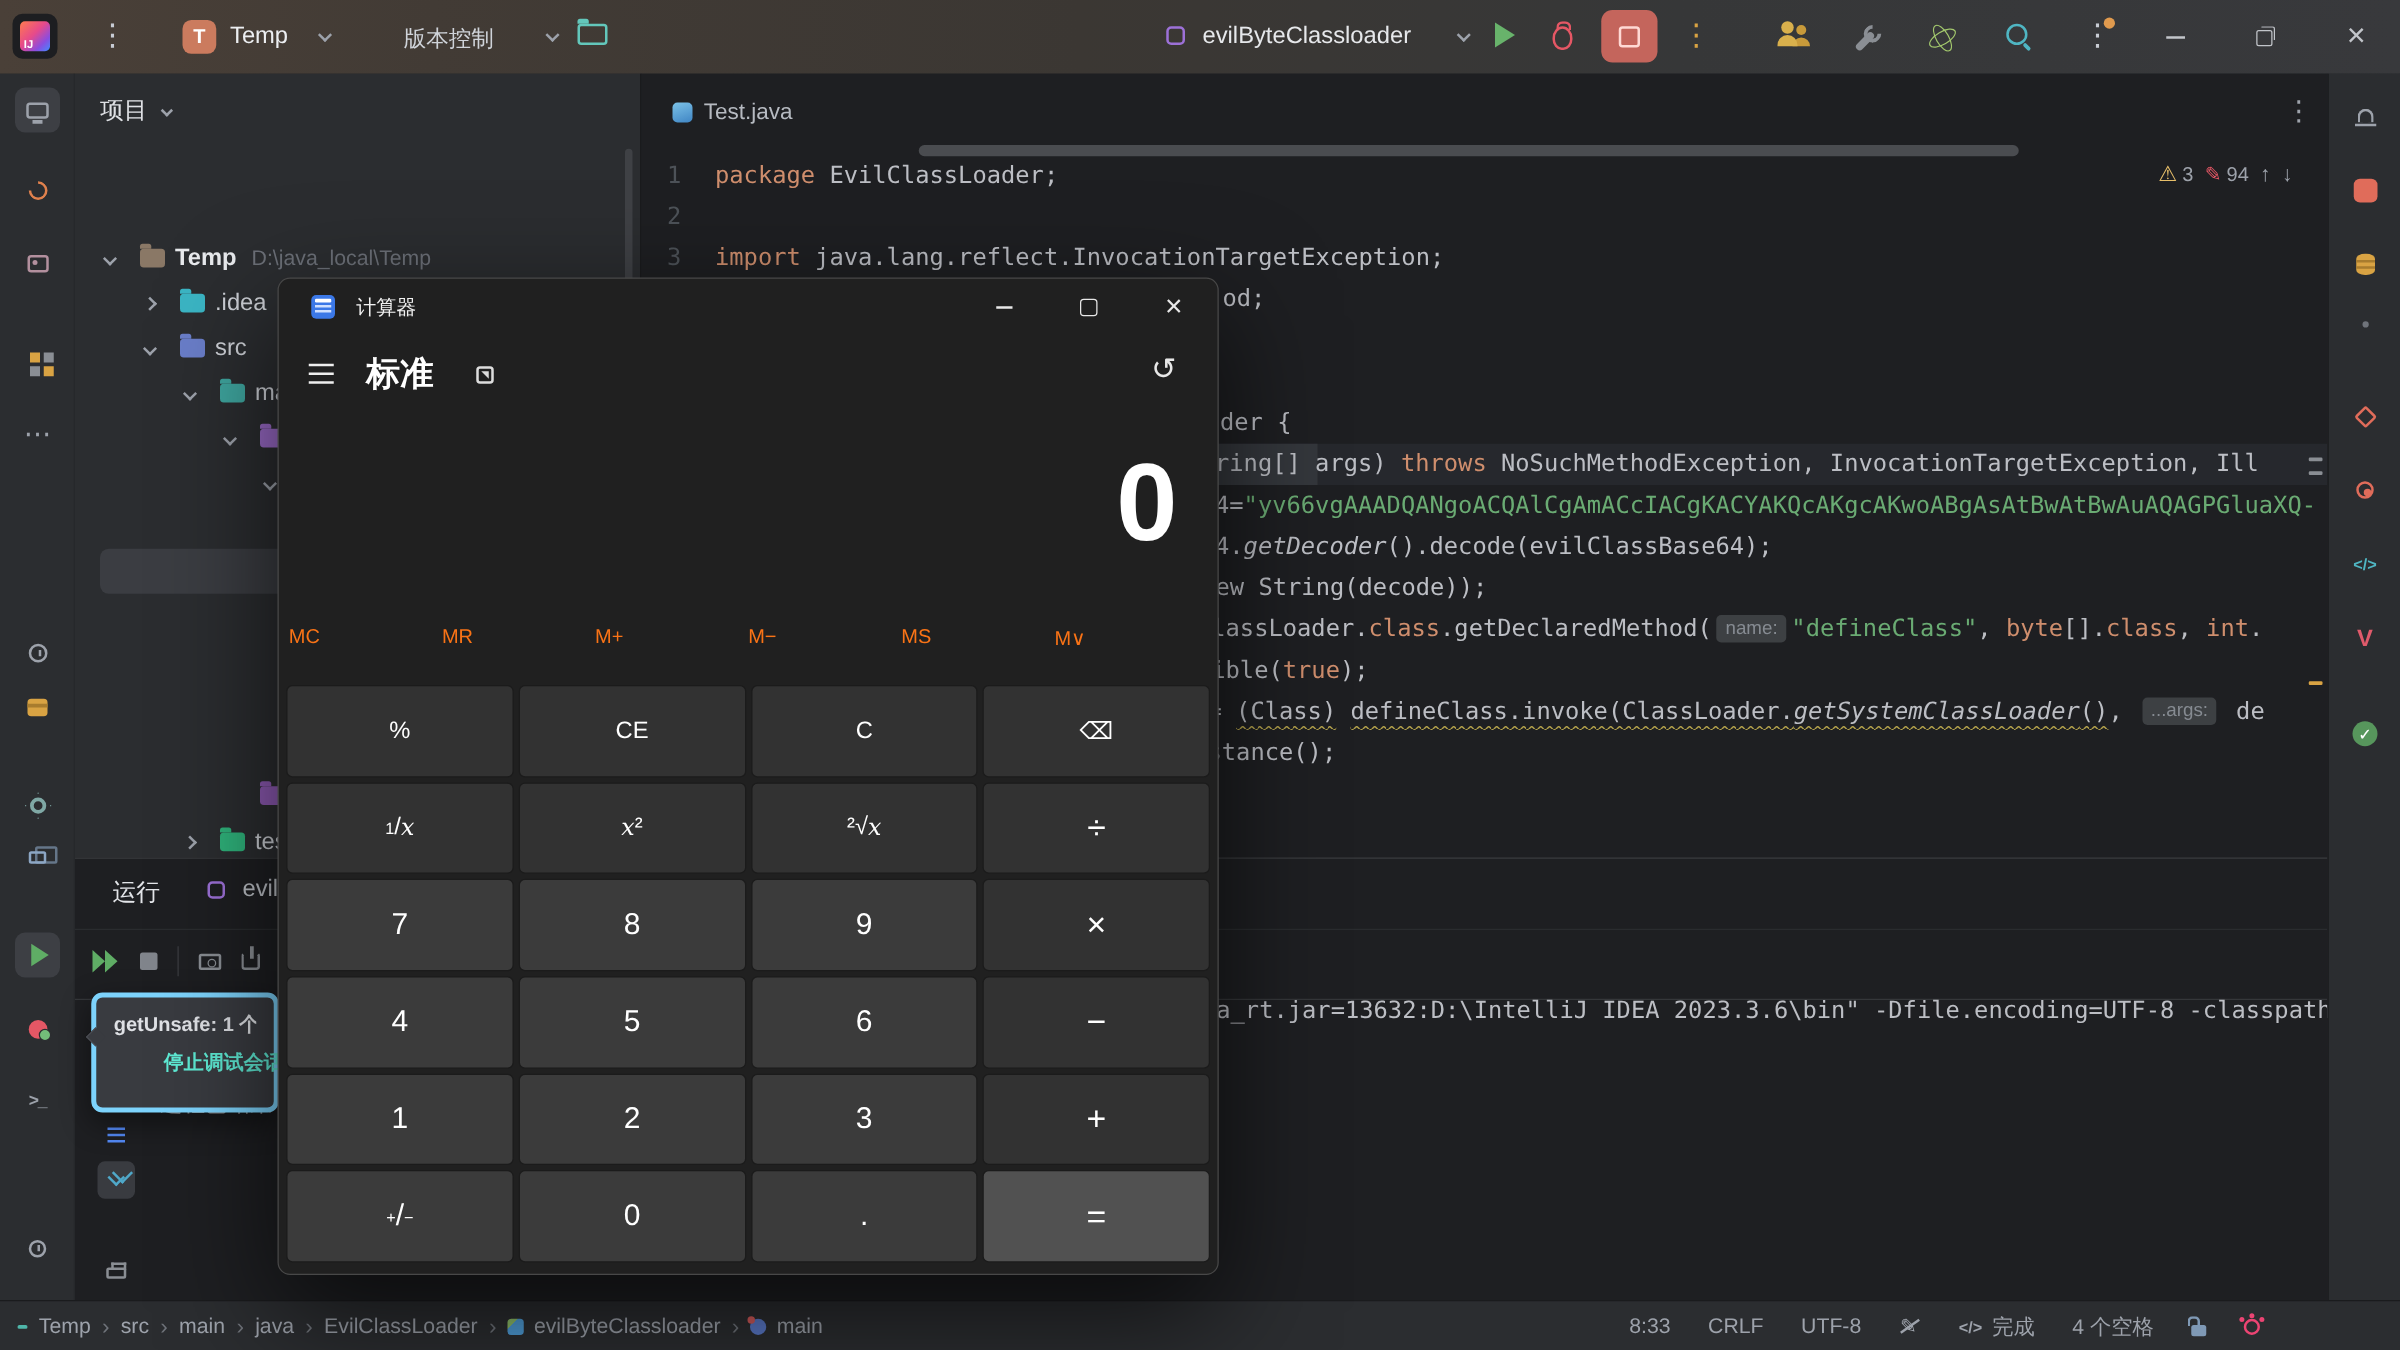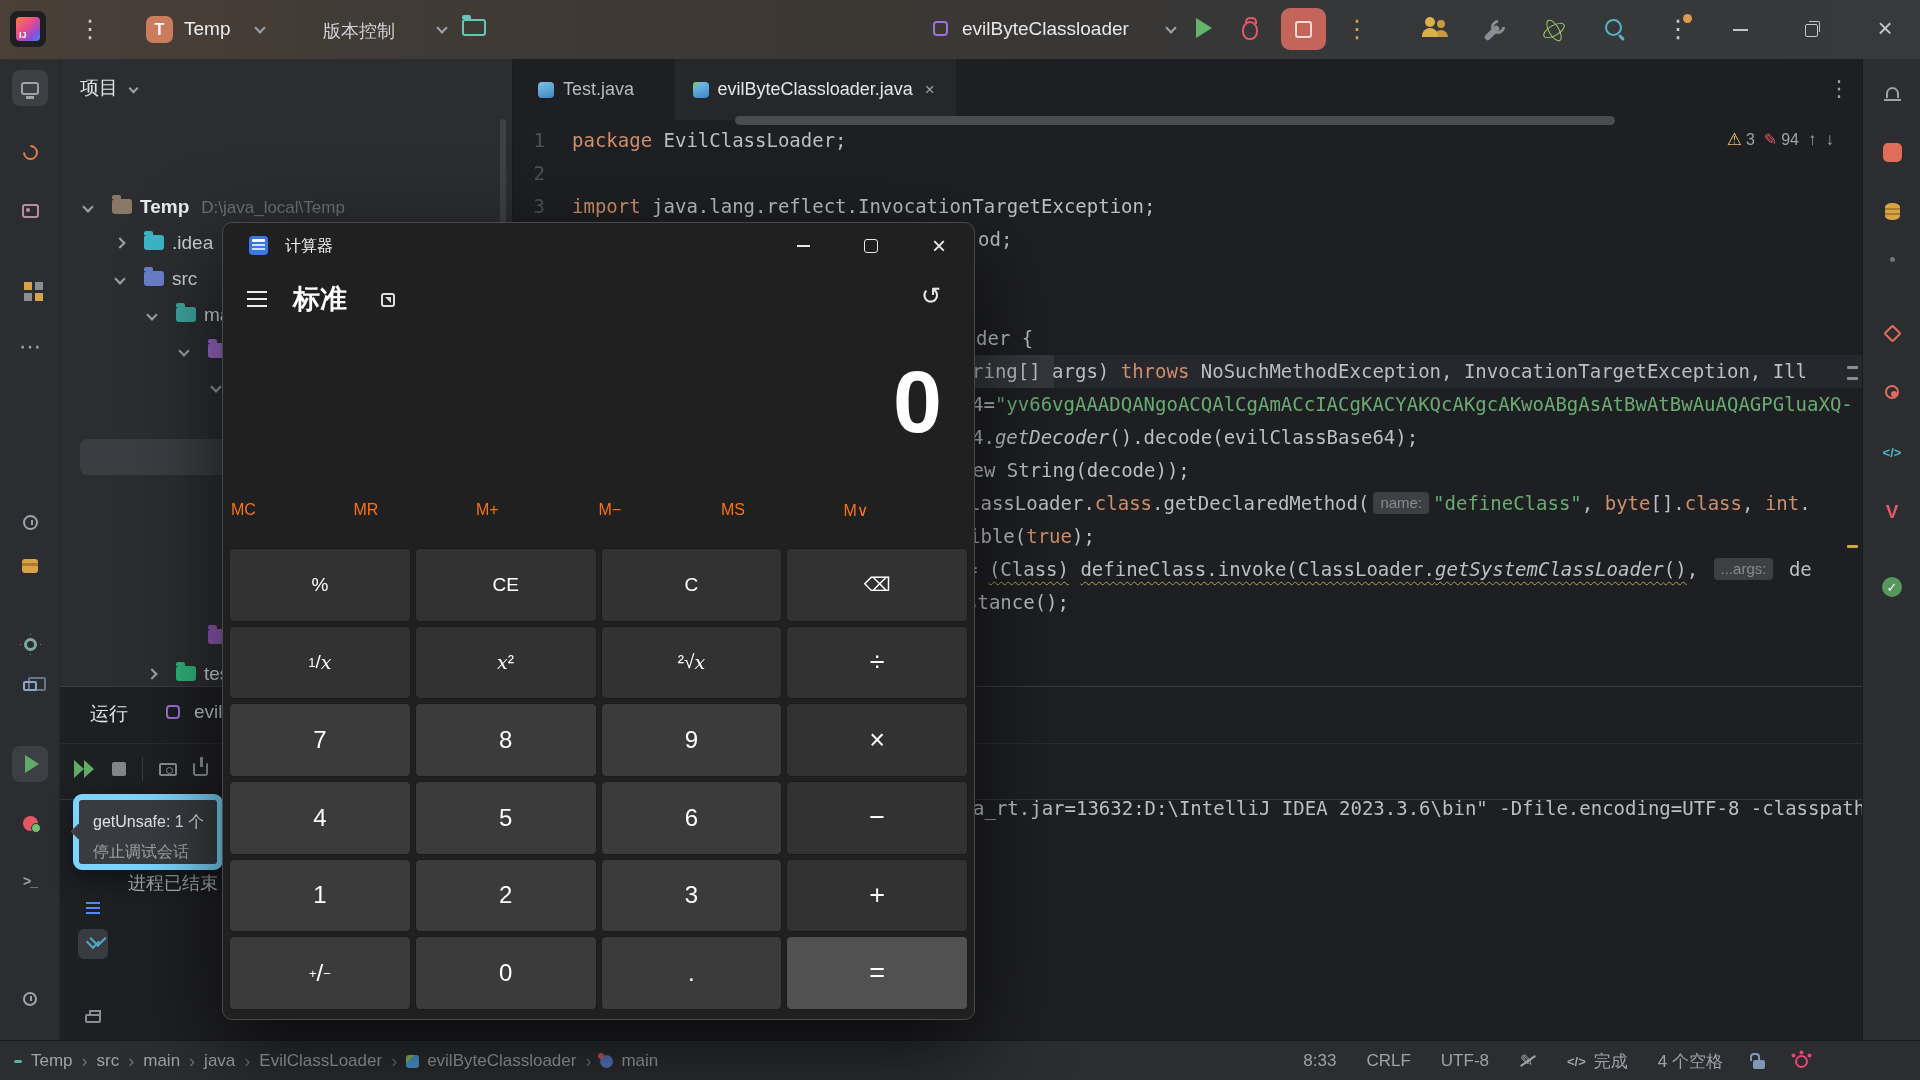--- a/index.html
+++ b/index.html
@@ -197,26 +197,26 @@
   .icon-proofread{position:relative;width:18px;height:18px;}
   .icon-proofread::before{content:"✎";font-size:16px;color:#9da2ab;position:absolute;left:1px;top:-1px;}
   .icon-proofread::after{content:"";position:absolute;left:0;top:8px;width:18px;height:2px;background:#9da2ab;transform:rotate(-35deg);}
   .icon-codest::before{content:"</>";font-size:13px;font-weight:bold;color:#9da2ab;}
   .icon-lock{width:12px;height:9px;background:#7f99b5;border-radius:2px;position:relative;margin-top:6px;}
   .icon-lock::before{content:"";position:absolute;left:-3px;top:-7px;width:6px;height:6px;border:2px solid #7f99b5;border-bottom:none;border-radius:4px 4px 0 0;}
   .icon-alarm-red{width:13px;height:13px;border:2.5px solid #ec4473;border-radius:50%;
     box-shadow:0 -9px 0 -4.5px #ec4473,-8px -6px 0 -4.5px #ec4473,8px -6px 0 -4.5px #ec4473;}
 
   
-  .tooltip{position:absolute;left:73px;top:794px;width:150px;height:76px;background:#393b40;border:6px solid #7dd3fc;
-    border-radius:9px;box-shadow:0 8px 24px rgba(0,0,0,.45);z-index:60;padding:12px 14px;box-sizing:border-box;}
+  .tooltip{position:absolute;left:73px;top:794px;width:150px;height:96px;background:#393b40;border:4px solid #7dd3fc;
+    border-radius:9px;box-shadow:0 8px 24px rgba(0,0,0,.45);z-index:60;padding:12px 14px;box-sizing:border-box;font-weight:bold;}
   .tooltip::before{content:"";position:absolute;left:-6px;top:26px;width:10px;height:10px;background:#393b40;
     border-left:1px solid #4a4c52;border-bottom:1px solid #4a4c52;transform:rotate(45deg);}
   .tt-title{font-size:16px;color:#dfe1e5;white-space:nowrap;overflow:hidden;}
-  .tt-link{font-size:16px;color:#a3a3a3;margin-top:9px;white-space:nowrap;}
+  .tt-link{font-size:16px;color:#5eead4;margin-top:9px;white-space:nowrap;margin-left:40px;}
 
   
   .calc{position:absolute;left:222px;top:222px;width:753px;height:798px;background:#202020;border:1px solid #484848;
     border-radius:10px;box-shadow:0 30px 90px rgba(0,0,0,.65);z-index:100;color:#fff;}
   .calc-titlebar{position:absolute;left:0;top:0;width:100%;height:46px;}
   .calc-appico{position:absolute;left:26px;top:13px;width:19px;height:19px;border-radius:4px;background:#3b78e7;position:absolute;}
   .calc-appico::before{content:"";position:absolute;left:3px;top:8px;width:13px;height:1.5px;background:#cfe0ff;box-shadow:0 4px 0 #cfe0ff;}
   .calc-appico::after{content:"";position:absolute;left:3px;top:3px;width:13px;height:3px;background:#fff;border-radius:1px;}
   .calc-title{position:absolute;left:62px;top:13px;font-size:16px;color:#f1f1f1;}
   .calc-min,.calc-max,.calc-close{position:absolute;top:0;width:58px;height:46px;display:flex;align-items:center;justify-content:center;}
@@ -362,25 +362,20 @@
     <div class="pp-scroll" data-interactable="true"></div>
   </div>
 
   <div class="editor" data-interactable="false">
     <div class="tabbar" id="tabbar" data-interactable="false">
       <div class="tab-kebab" data-interactable="true"></div>
     <div class="tab " data-interactable="true" style="left: 7px;">
           <div class="tab-ico" data-interactable="false"></div>
           <span data-interactable="false">Test.java</span>
         </div>
-        <div class="tab active" data-interactable="true" style="left: 161.6px;">
-          <div class="tab-ico runnable" data-interactable="false"></div>
-          <span data-interactable="false">evilByteClassloader.java</span>
-          <div class="tab-close" data-interactable="true"></div>
-        </div>
       </div>
     <div class="hscroll-top" data-interactable="true"></div>
     <div class="codewrap" id="codewrap" data-interactable="true">
         <div class="lnum" data-interactable="false" style="top: 4px;">1</div>
         <div class="lnum" data-interactable="false" style="top: 37px;">2</div>
         <div class="lnum" data-interactable="false" style="top: 70px;">3</div>
         <div class="cline" data-interactable="false" style="top: 4px; left: 59px;"><span class="kw" data-interactable="false">package </span><span class="pl" data-interactable="false">EvilClassLoader;</span></div>
         <div class="cline" data-interactable="false" style="top: 70px; left: 59px;"><span class="kw" data-interactable="false">import </span><span class="pl" data-interactable="false">java.lang.reflect.InvocationTargetException;</span></div>
         <div class="cline" data-interactable="false" style="top: 103px; left: 465px;"><span class="pl" data-interactable="false">od;</span></div>
         <div class="cline" data-interactable="false" style="top: 202px; left: 463px;"><span class="pl" data-interactable="false">der {</span></div>

